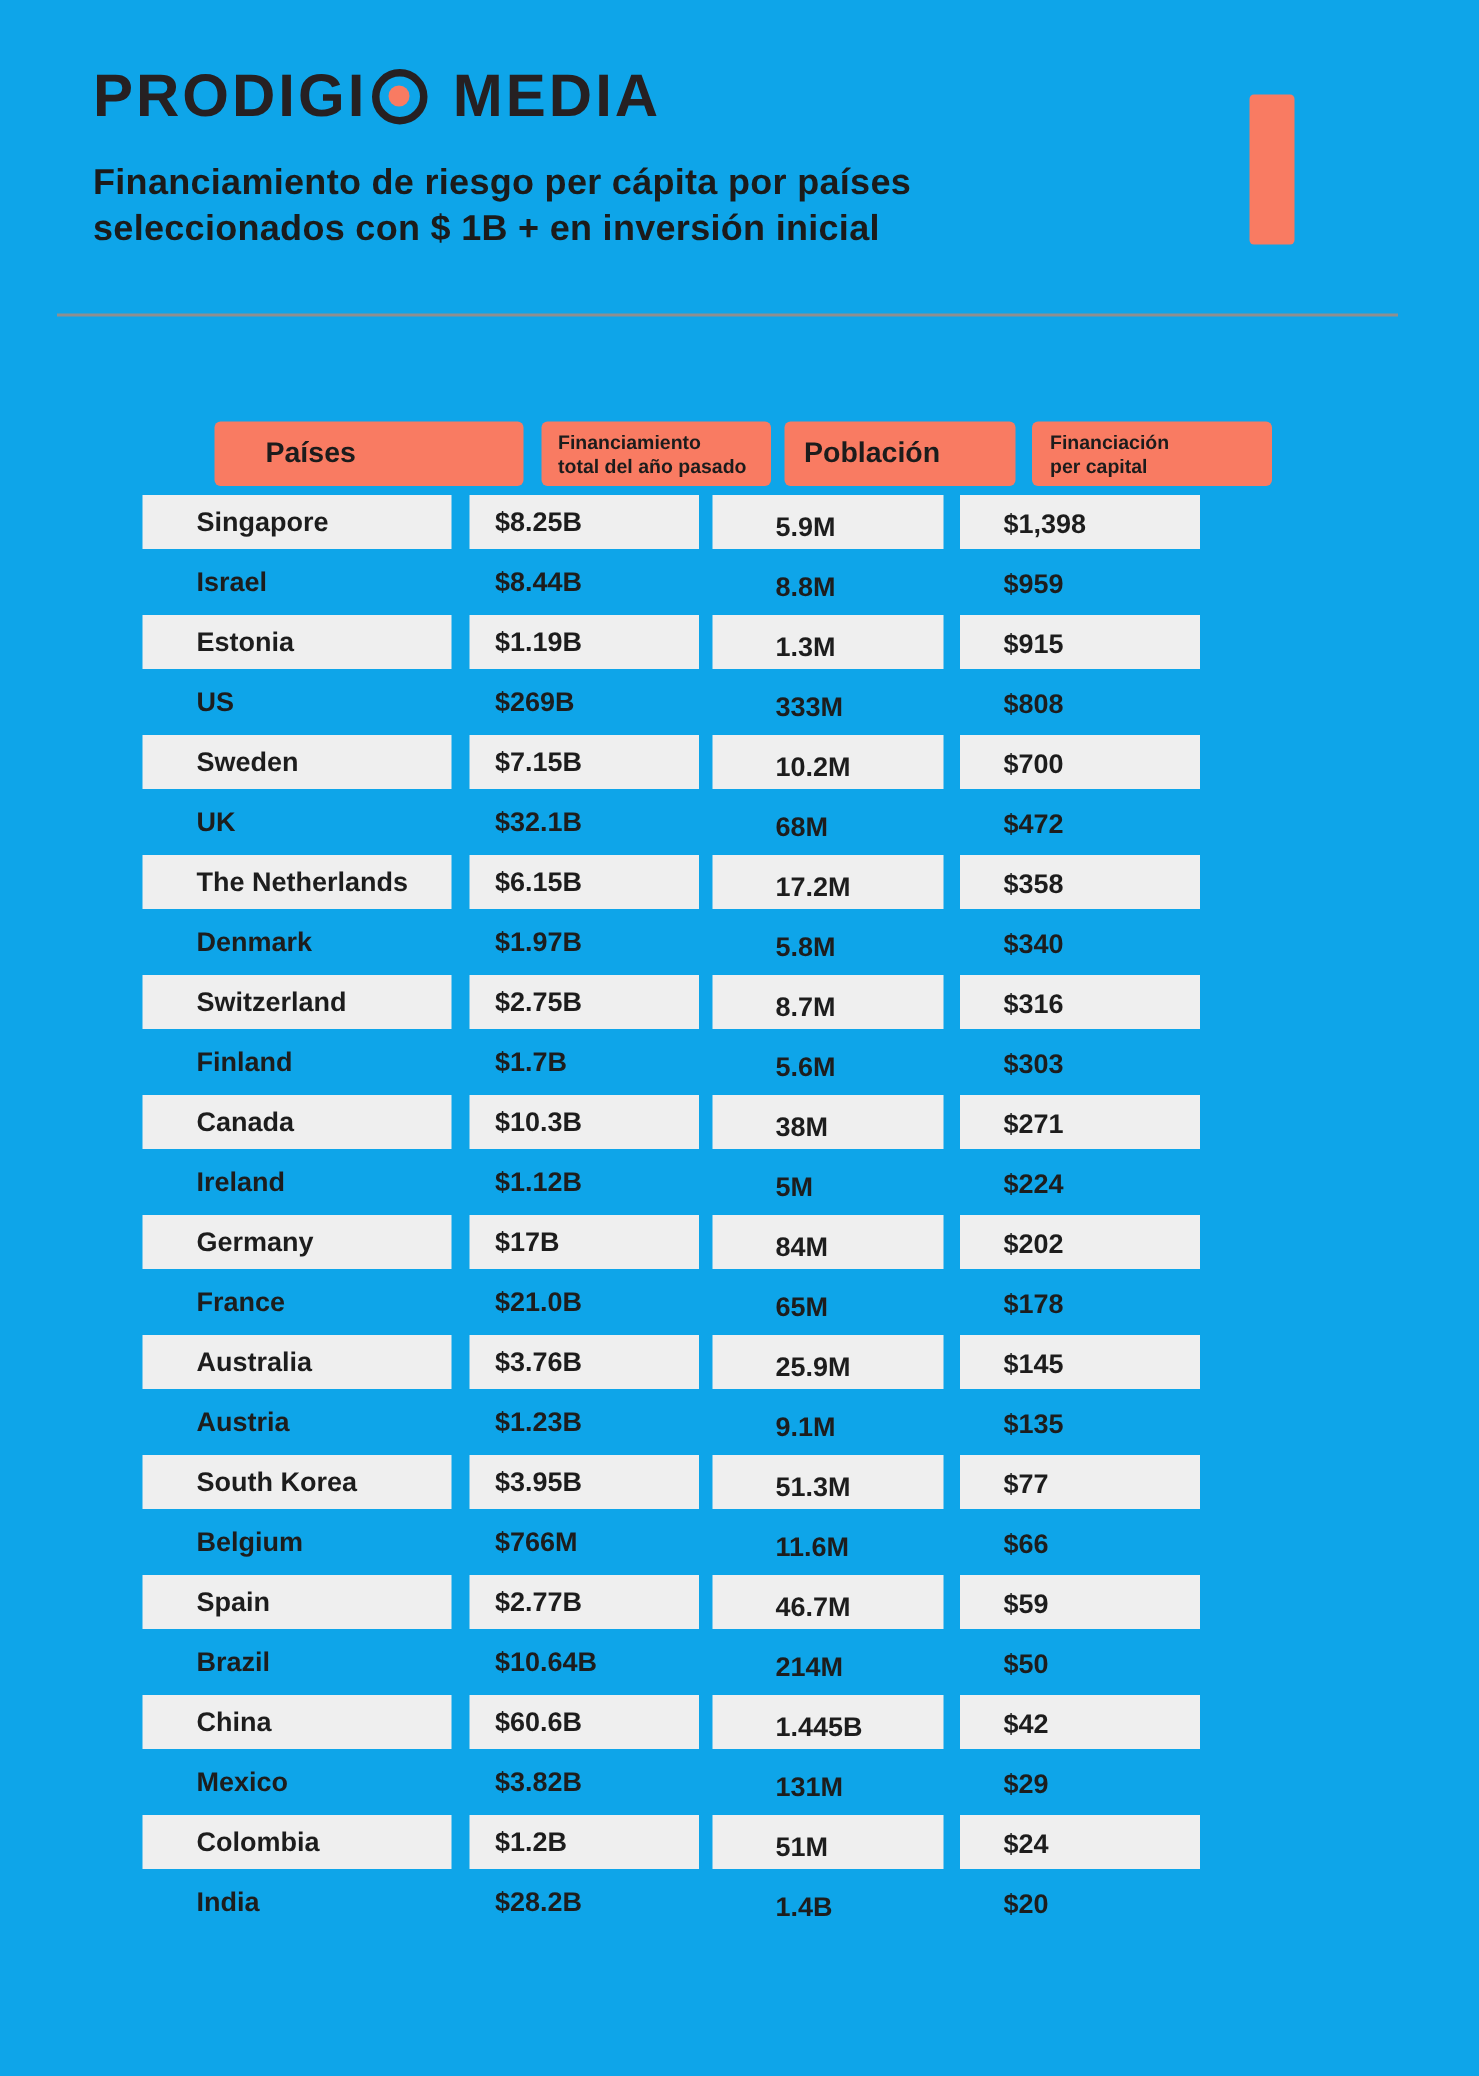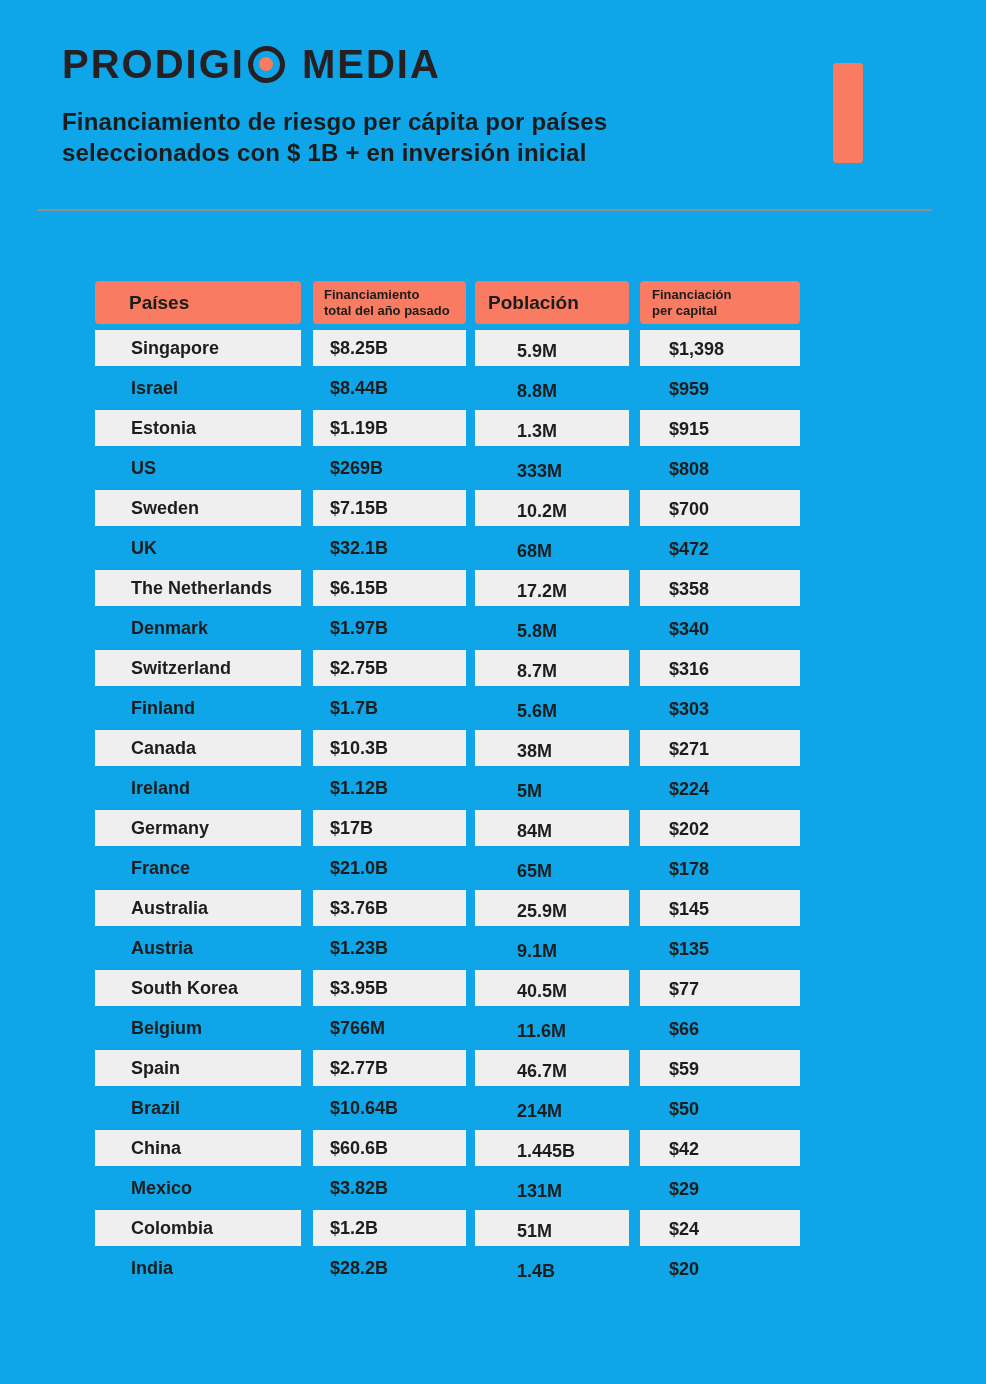--- a/index.html
+++ b/index.html
@@ -87,20 +87,21 @@
     left: 0; top: 281px;
     width: 100%; height: 43px;
   }
   .thead .cell {
     background: #f97b62;
     border-radius: 4px;
     display: flex;
     flex-direction: column;
     justify-content: center;
     color: #1c1c1c;
+    margin-left: 48px;
   }
   .thead .big   { font-size: 19px; font-weight: bold; }
   .thead .small { font-size: 13px; font-weight: bold; line-height: 16px; }
   .thead .c0 { padding-left: 34px; }
   .thead .c1 { padding-left: 11px; }
   .thead .c2 { padding-left: 13px; }
   .thead .c3 { padding-left: 12px; }
 
   .tbody {
     position: absolute;
@@ -390,21 +391,21 @@
         </div>
       </div>
       <div class="row stripe">
         <div class="cell c0">
           <span>South Korea</span>
         </div>
         <div class="cell c1">
           <span>$3.95B</span>
         </div>
         <div class="cell c2">
-          <span>40.5M</span>
+          <span>51.3M</span>
         </div>
         <div class="cell c3">
           <span>$77</span>
         </div>
       </div>
       <div class="row">
         <div class="cell c0">
           <span>Belgium</span>
         </div>
         <div class="cell c1">

